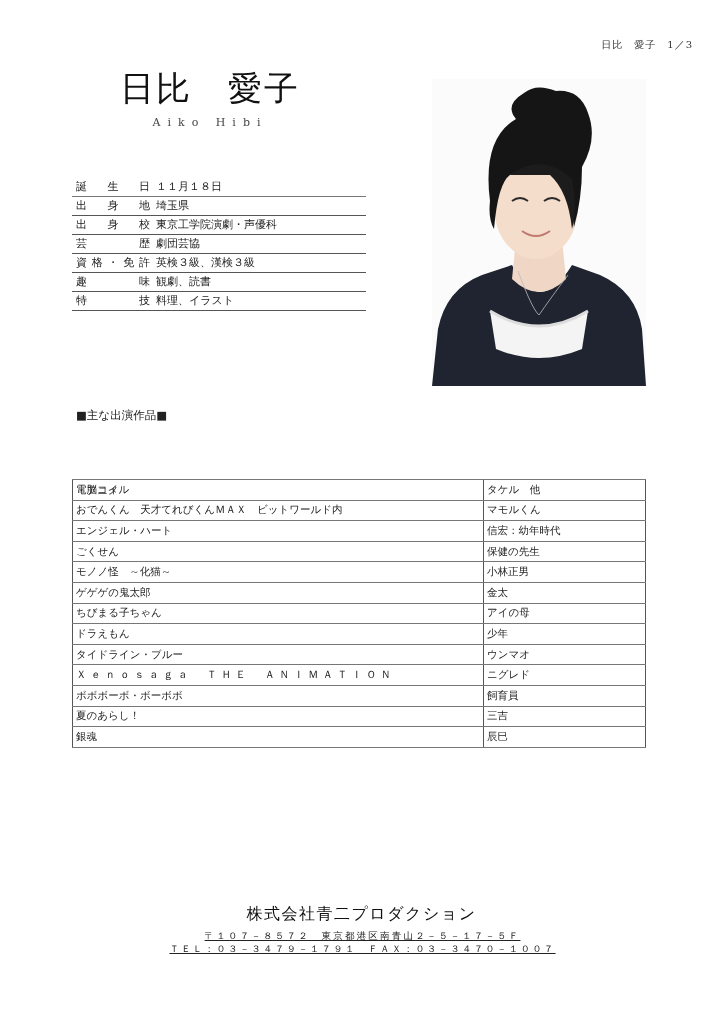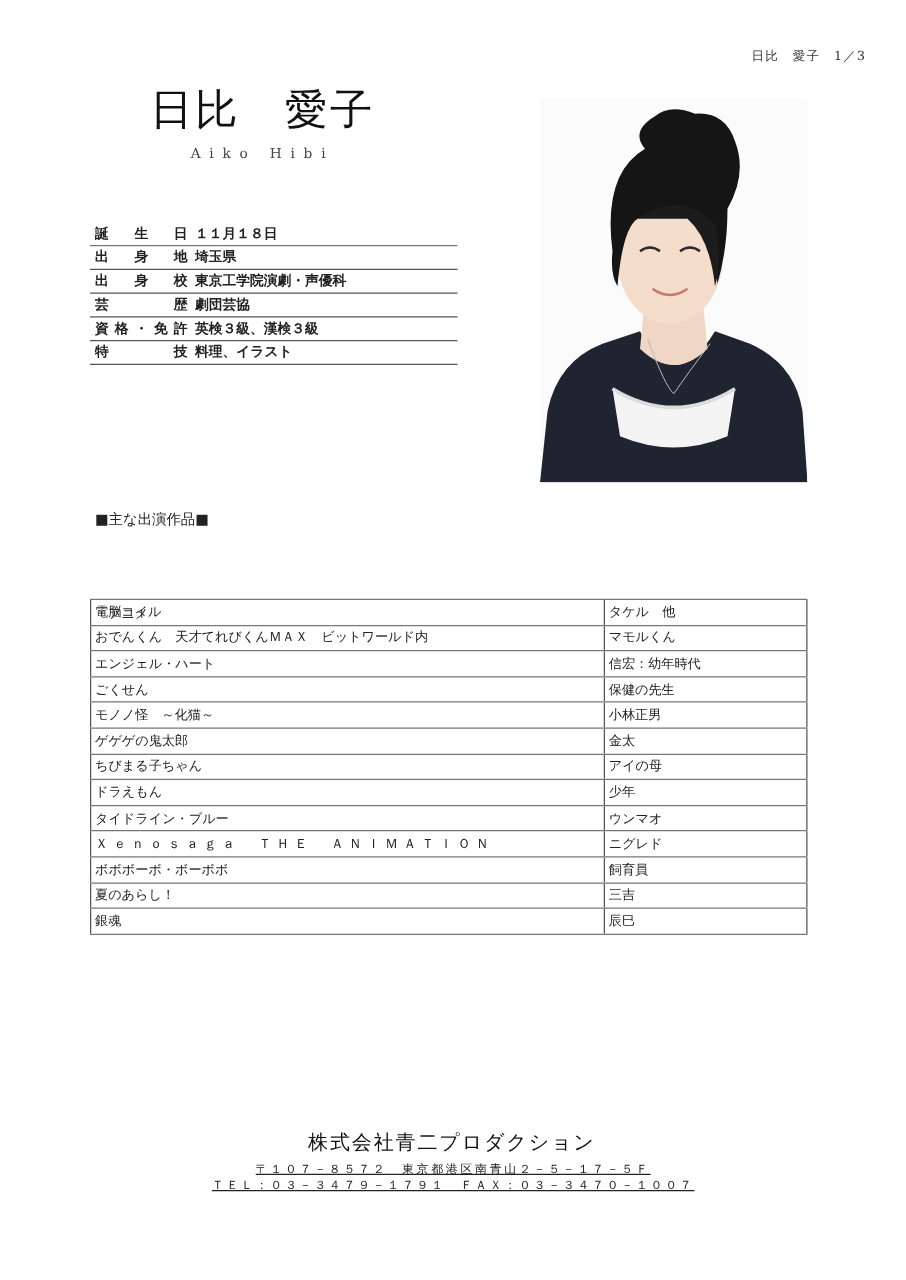--- a/index.html
+++ b/index.html
@@ -44,21 +44,20 @@
       letter-spacing: 7px;
       color: #444;
     }
     .profile-table {
       position: absolute;
       left: 72px;
       top: 177px;
       width: 294px;
       border-collapse: collapse;
       font-size: 11px;
-      font-weight: bold;
     }
     .profile-row {
       height: 19px;
       border-bottom: 1.5px solid #555;
     }
     .profile-row:first-child {
       border-bottom: 1.5px solid #777;
     }
     .profile-row .lbl {
       width: 78px;
@@ -173,20 +172,23 @@
     <tr class="profile-row">
       <td><span class="lbl">出身校</span><span class="val">東京工学院演劇・声優科</span></td>
     </tr>
     <tr class="profile-row">
       <td><span class="lbl">芸歴</span><span class="val">劇団芸協</span></td>
     </tr>
     <tr class="profile-row">
       <td><span class="lbl">資格・免許</span><span class="val">英検３級、漢検３級</span></td>
     </tr>
     <tr class="profile-row">
+      <td><span class="lbl">趣味</span><span class="val">観劇、読書</span></td>
+    </tr>
+    <tr class="profile-row">
       <td><span class="lbl">特技</span><span class="val">料理、イラスト</span></td>
     </tr>
   </tbody>
 </table>
 
 <div class="photo">
   <svg width="214" height="307" viewBox="0 0 214 307">
     <rect width="214" height="307" fill="#fbfbfb"></rect>
 
     <path d="M0 307 L6 250 Q14 210 50 196 L80 186 Q107 240 140 186 L168 196 Q204 212 210 250 L214 307 Z" fill="#1f2430"></path>

